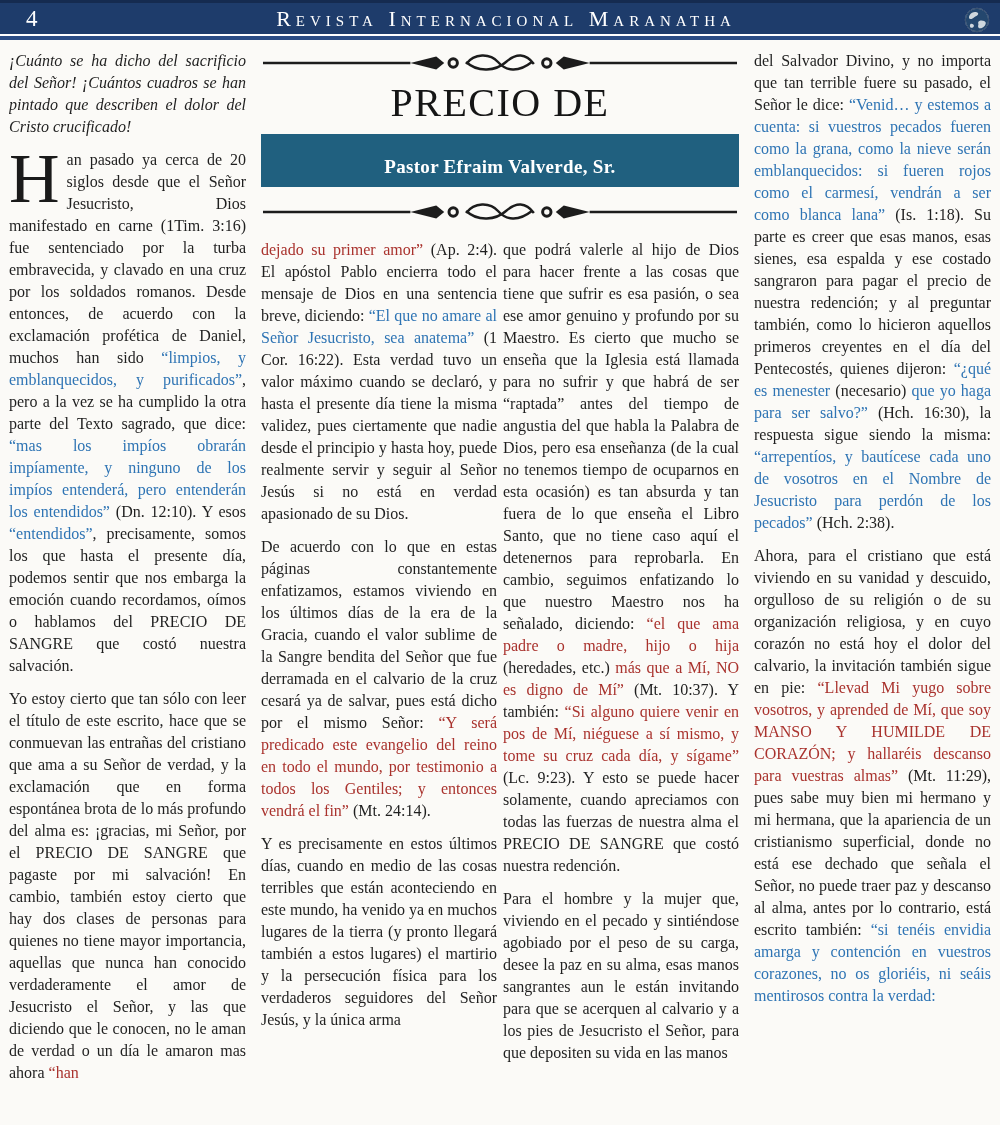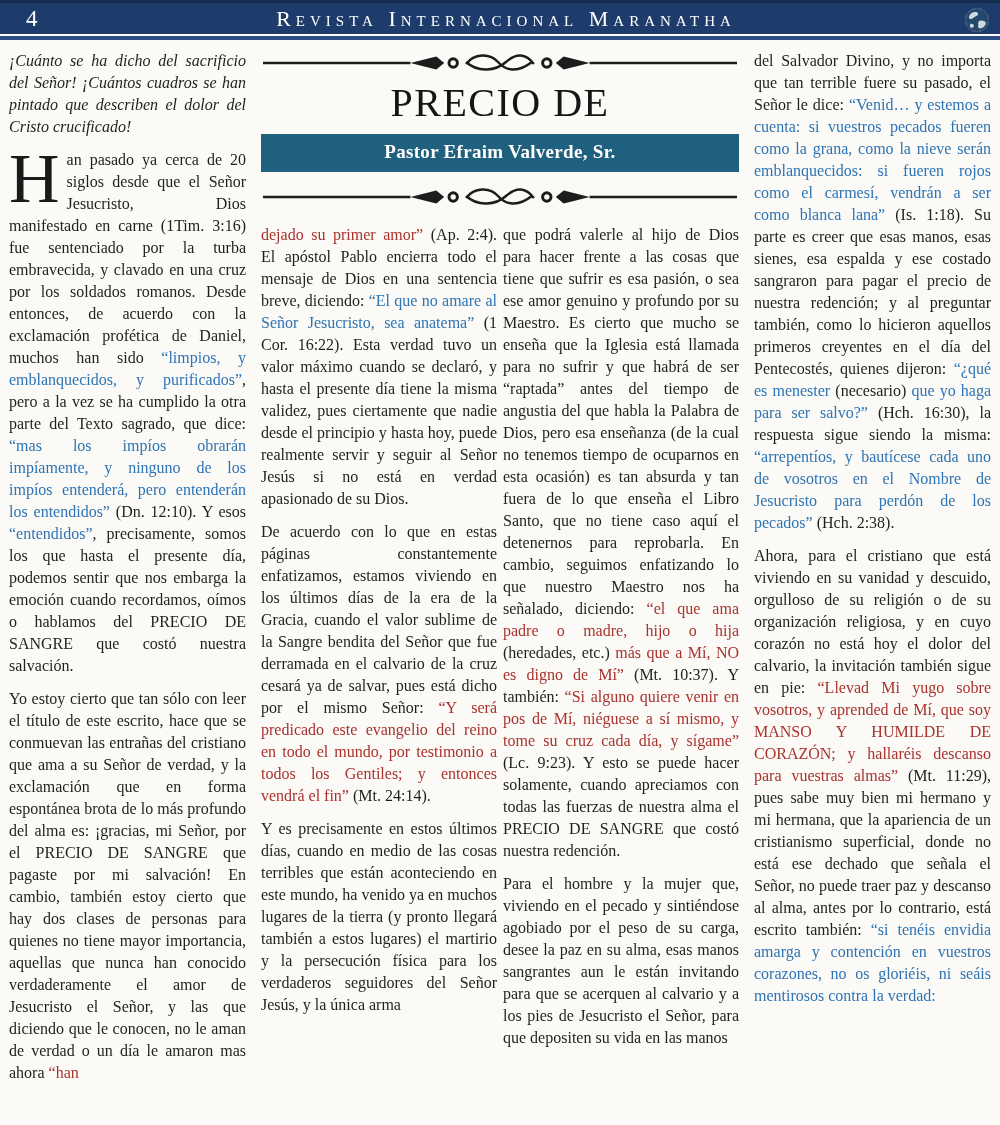--- a/index.html
+++ b/index.html
@@ -45,21 +45,21 @@
   .q-red{color:var(--red,#a9322d);}
   
   .article-header{flex:0 0 auto;margin-bottom:14px;}
   .ornament{display:block;width:100%;height:26px;}
   .article-title{
     text-align:center;font-size:40px;line-height:1.06;letter-spacing:1.5px;
     color:#151515;margin:6px 0 10px;font-weight:500;
   }
   .author-bar{
     background:var(--teal,#20607f);color:#ffffff;text-align:center;
-    font-size:19px;font-weight:700;padding:7px 0 9px;margin:0 0 12px;
+    font-size:19px;font-weight:700;padding:22px 0 9px;margin:0 0 12px;
     letter-spacing:.3px;
   }
 </style>
 </head>
 <body>
 
 <div class="page">
 
   <div class="masthead">
     <span class="page-num">4</span>

